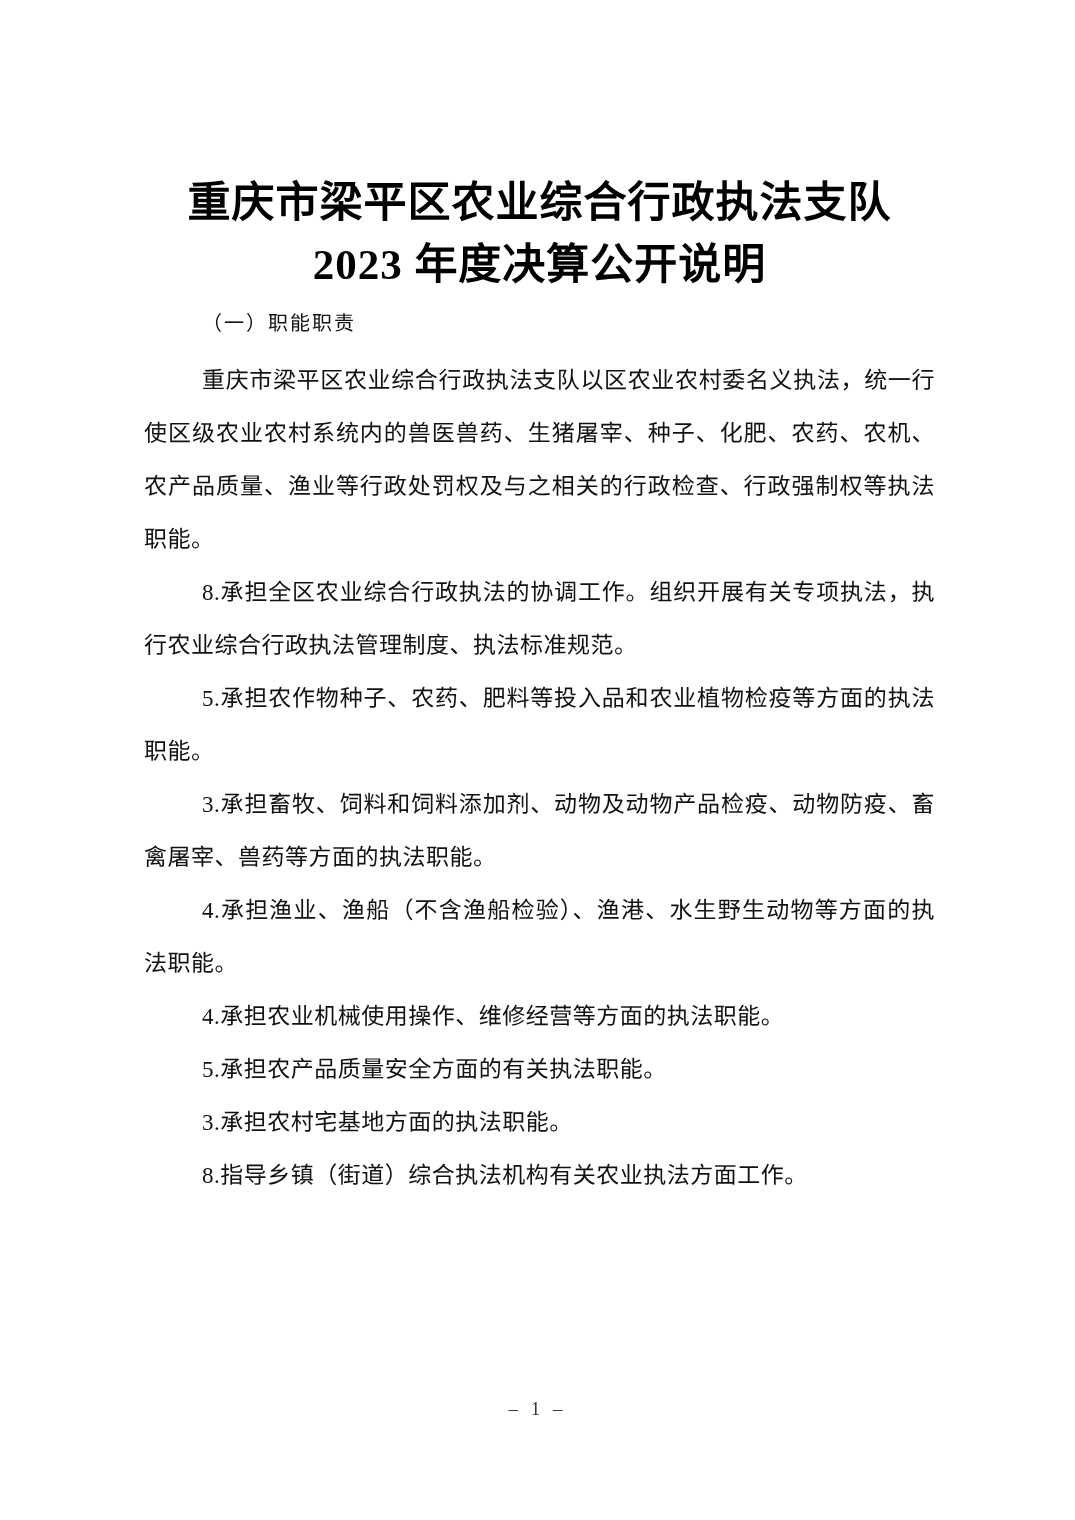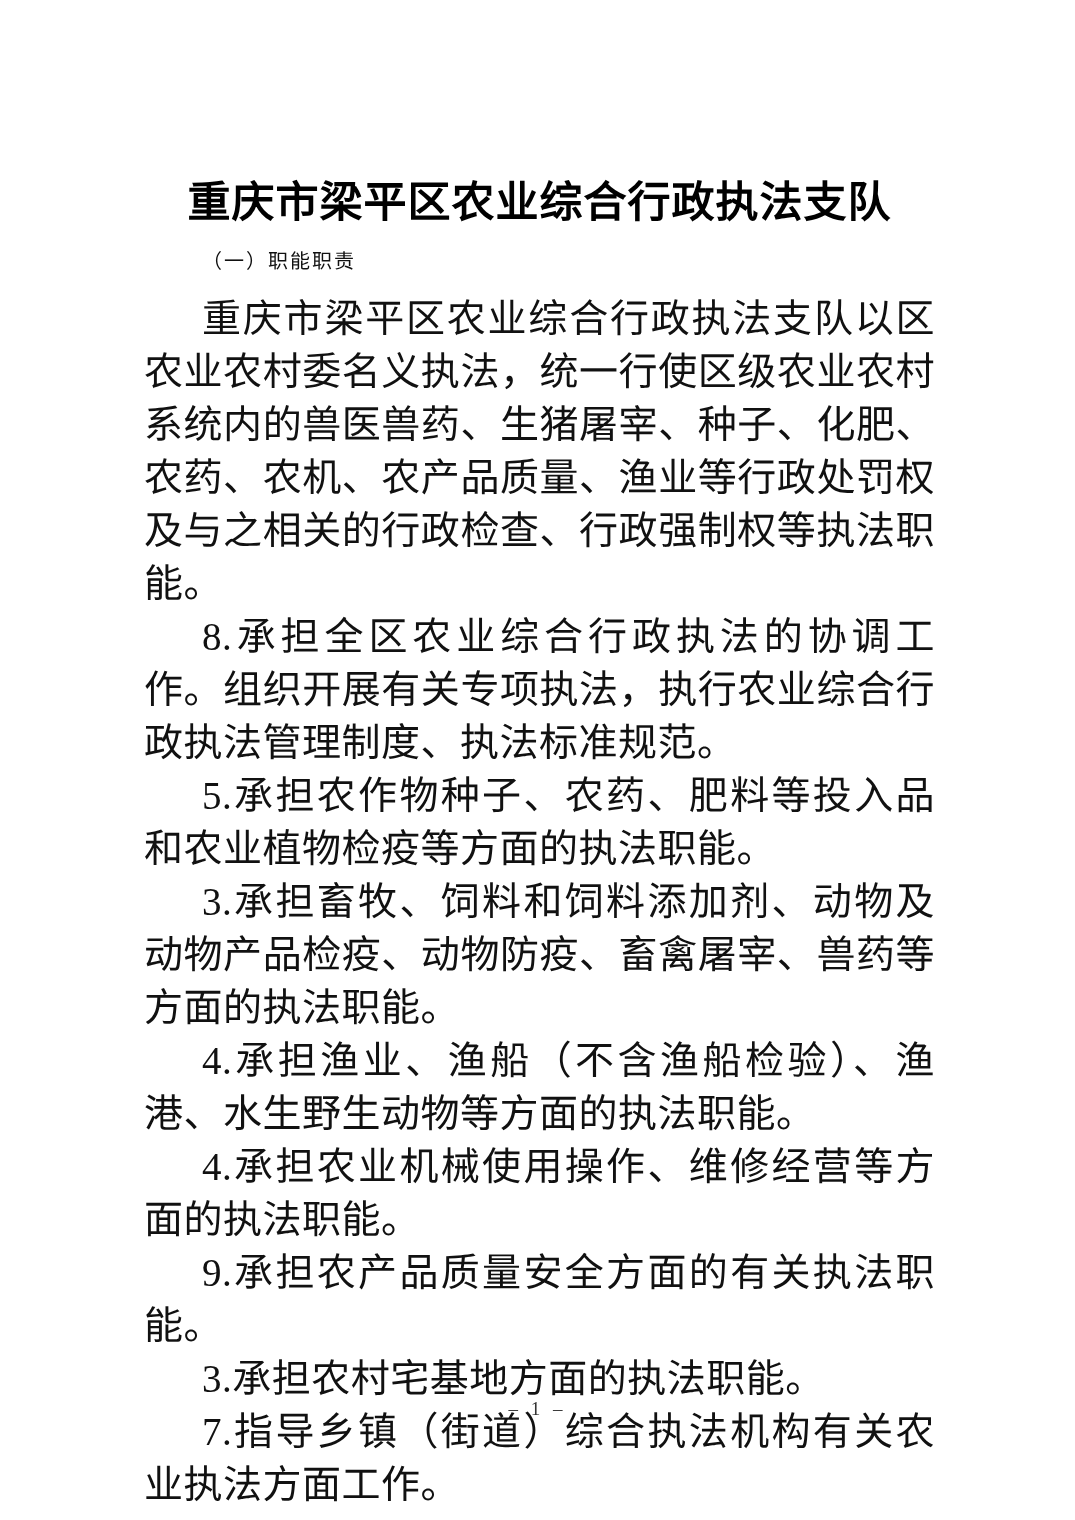--- a/index.html
+++ b/index.html
@@ -59,21 +59,21 @@
     font-family: "Liberation Serif", "DejaVu Serif", serif;
     text-indent: 58px;
     letter-spacing: 2px;
     color: #111111;
   }
   .body-text {
     margin: 7px 0 0 0;
   }
   .body-text p {
     margin: 0;
-    font-size: 39px;
+    font-size: 23px;
     line-height: 53px;
     font-family: "Liberation Serif", "DejaVu Serif", serif;
     color: #111111;
     text-indent: 58px;
     text-align: justify;
     text-justify: inter-character;
     letter-spacing: 0.5px;
   }
   .page-footer {
     position: absolute;
@@ -89,33 +89,34 @@
   }
 </style>
 </head>
 <body>
 
 <div class="page">
   <div class="content">
 
     <h1 class="doc-title">
       <span class="title-line">重庆市梁平区农业综合行政执法支队</span>
+      <span class="title-line">2023 年度决算公开说明</span>
     </h1>
 
 
     <h3 class="subsection-heading">（一）职能职责</h3>
 
     <div class="body-text">
       <p>重庆市梁平区农业综合行政执法支队以区农业农村委名义执法，统一行使区级农业农村系统内的兽医兽药、生猪屠宰、种子、化肥、农药、农机、农产品质量、渔业等行政处罚权及与之相关的行政检查、行政强制权等执法职能。</p>
       <p>8.承担全区农业综合行政执法的协调工作。组织开展有关专项执法，执行农业综合行政执法管理制度、执法标准规范。</p>
       <p>5.承担农作物种子、农药、肥料等投入品和农业植物检疫等方面的执法职能。</p>
       <p>3.承担畜牧、饲料和饲料添加剂、动物及动物产品检疫、动物防疫、畜禽屠宰、兽药等方面的执法职能。</p>
       <p>4.承担渔业、渔船（不含渔船检验）、渔港、水生野生动物等方面的执法职能。</p>
       <p>4.承担农业机械使用操作、维修经营等方面的执法职能。</p>
-      <p>9.承担农产品质量安全方面的有关执法职能。</p>
+      <p>5.承担农产品质量安全方面的有关执法职能。</p>
       <p>3.承担农村宅基地方面的执法职能。</p>
-      <p>7.指导乡镇（街道）综合执法机构有关农业执法方面工作。</p>
+      <p>8.指导乡镇（街道）综合执法机构有关农业执法方面工作。</p>
     </div>
 
   </div>
 
   <div class="page-footer">– 1 –</div>
 </div>
 
 </body></html>

